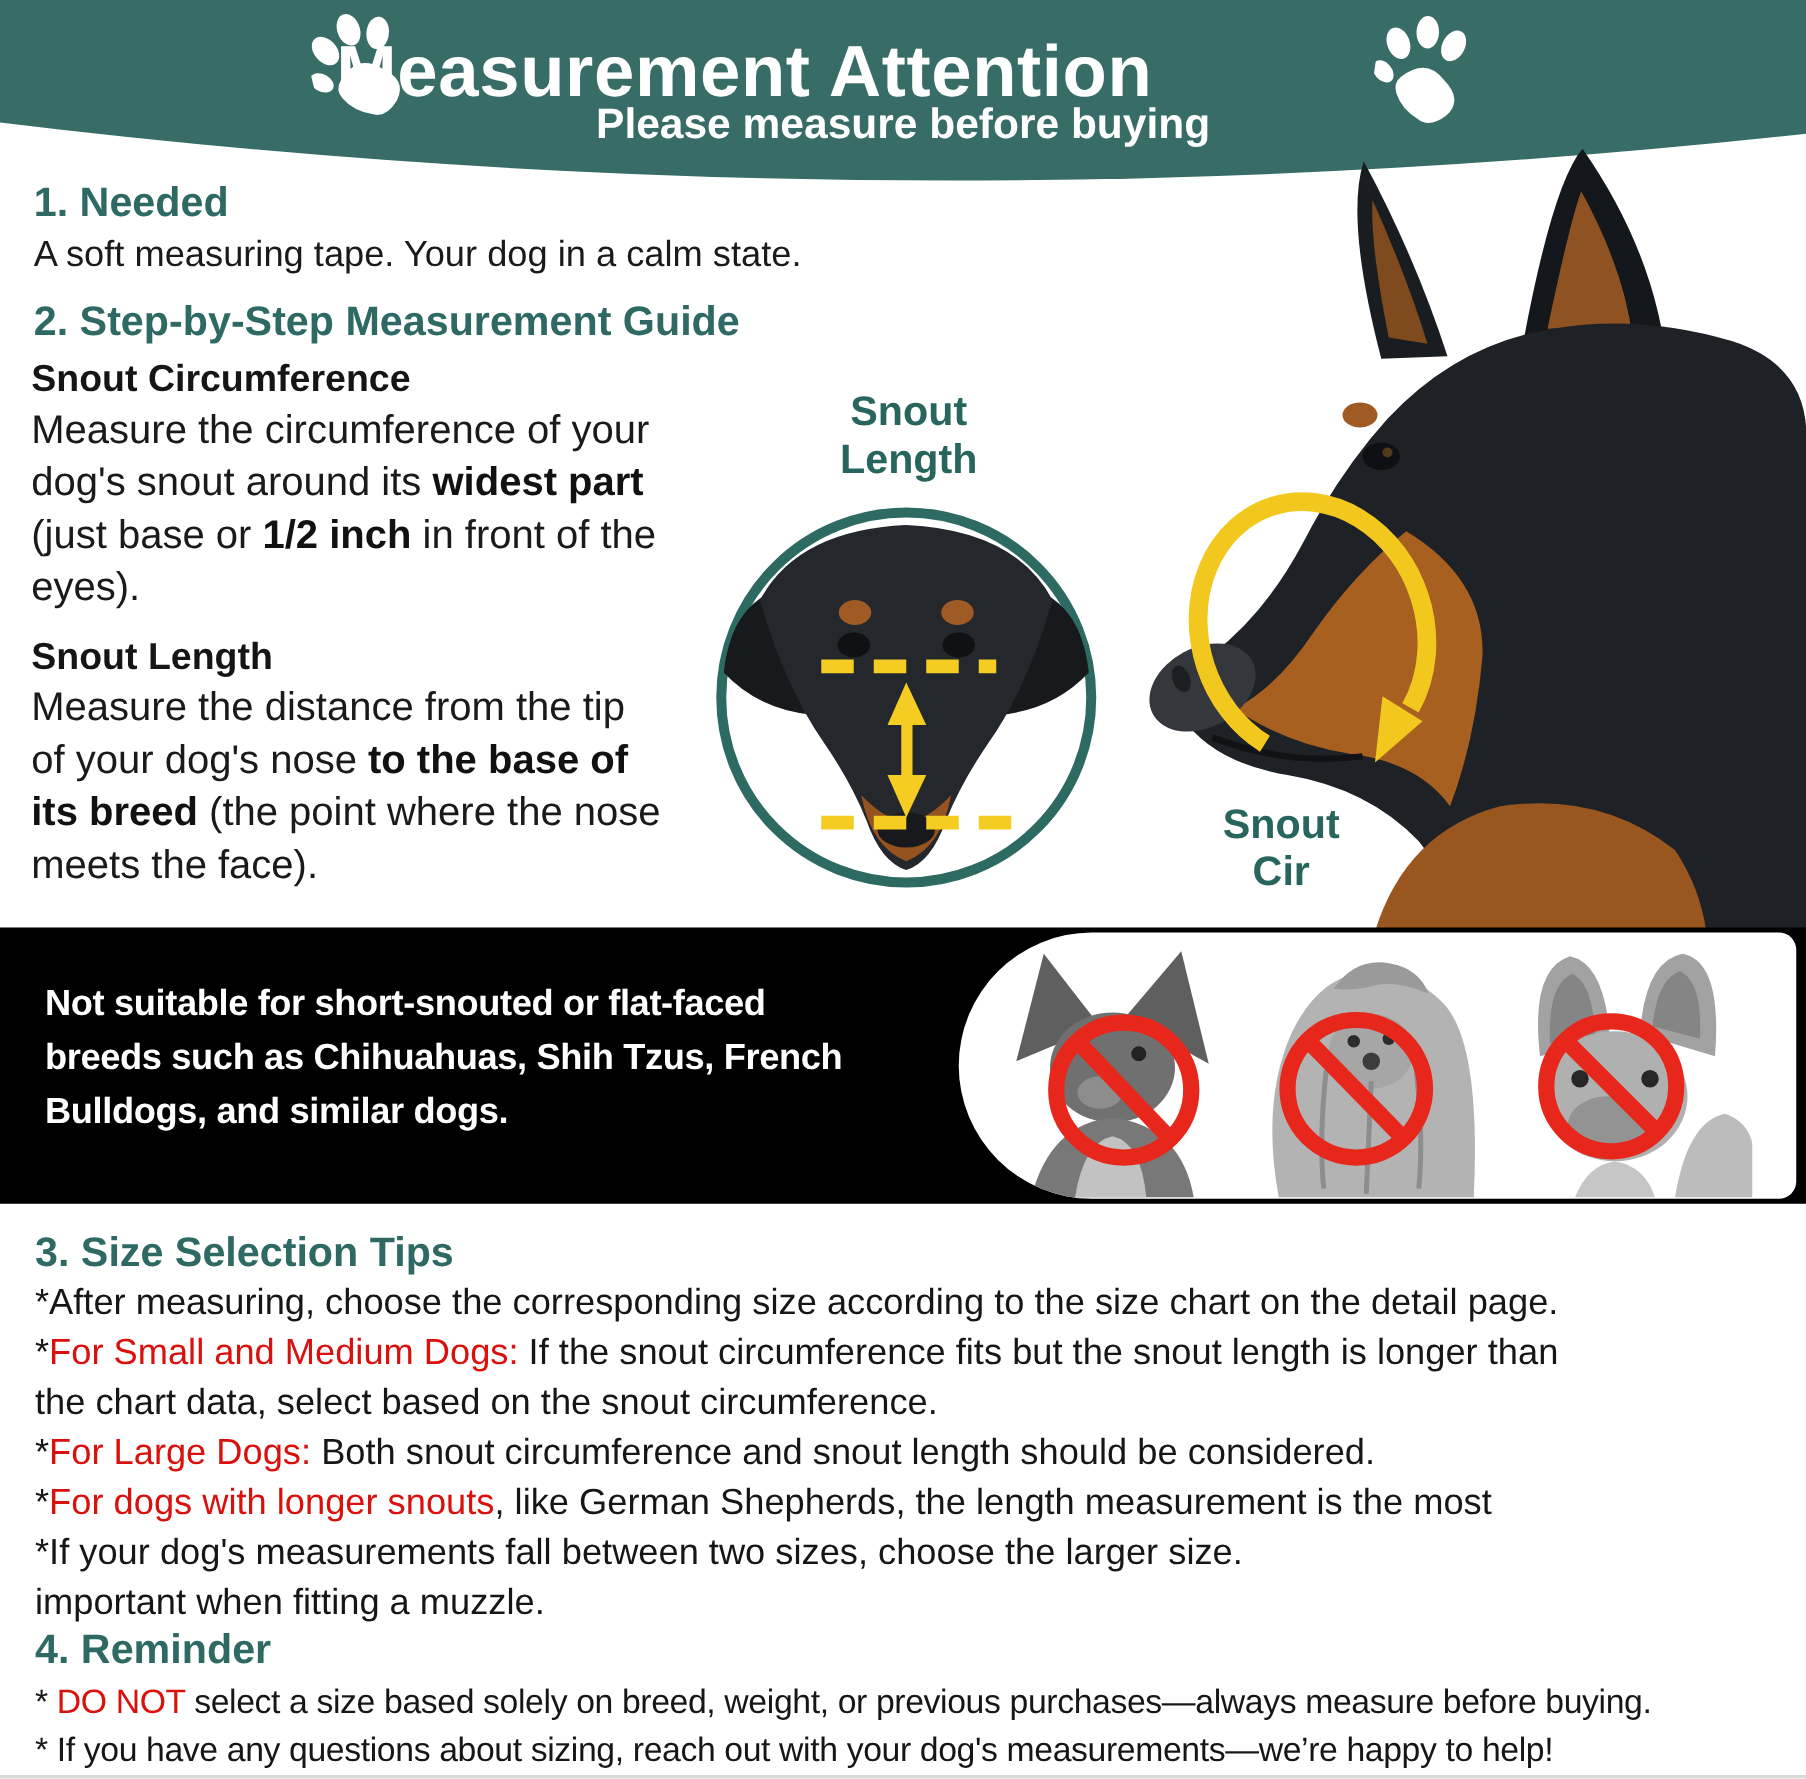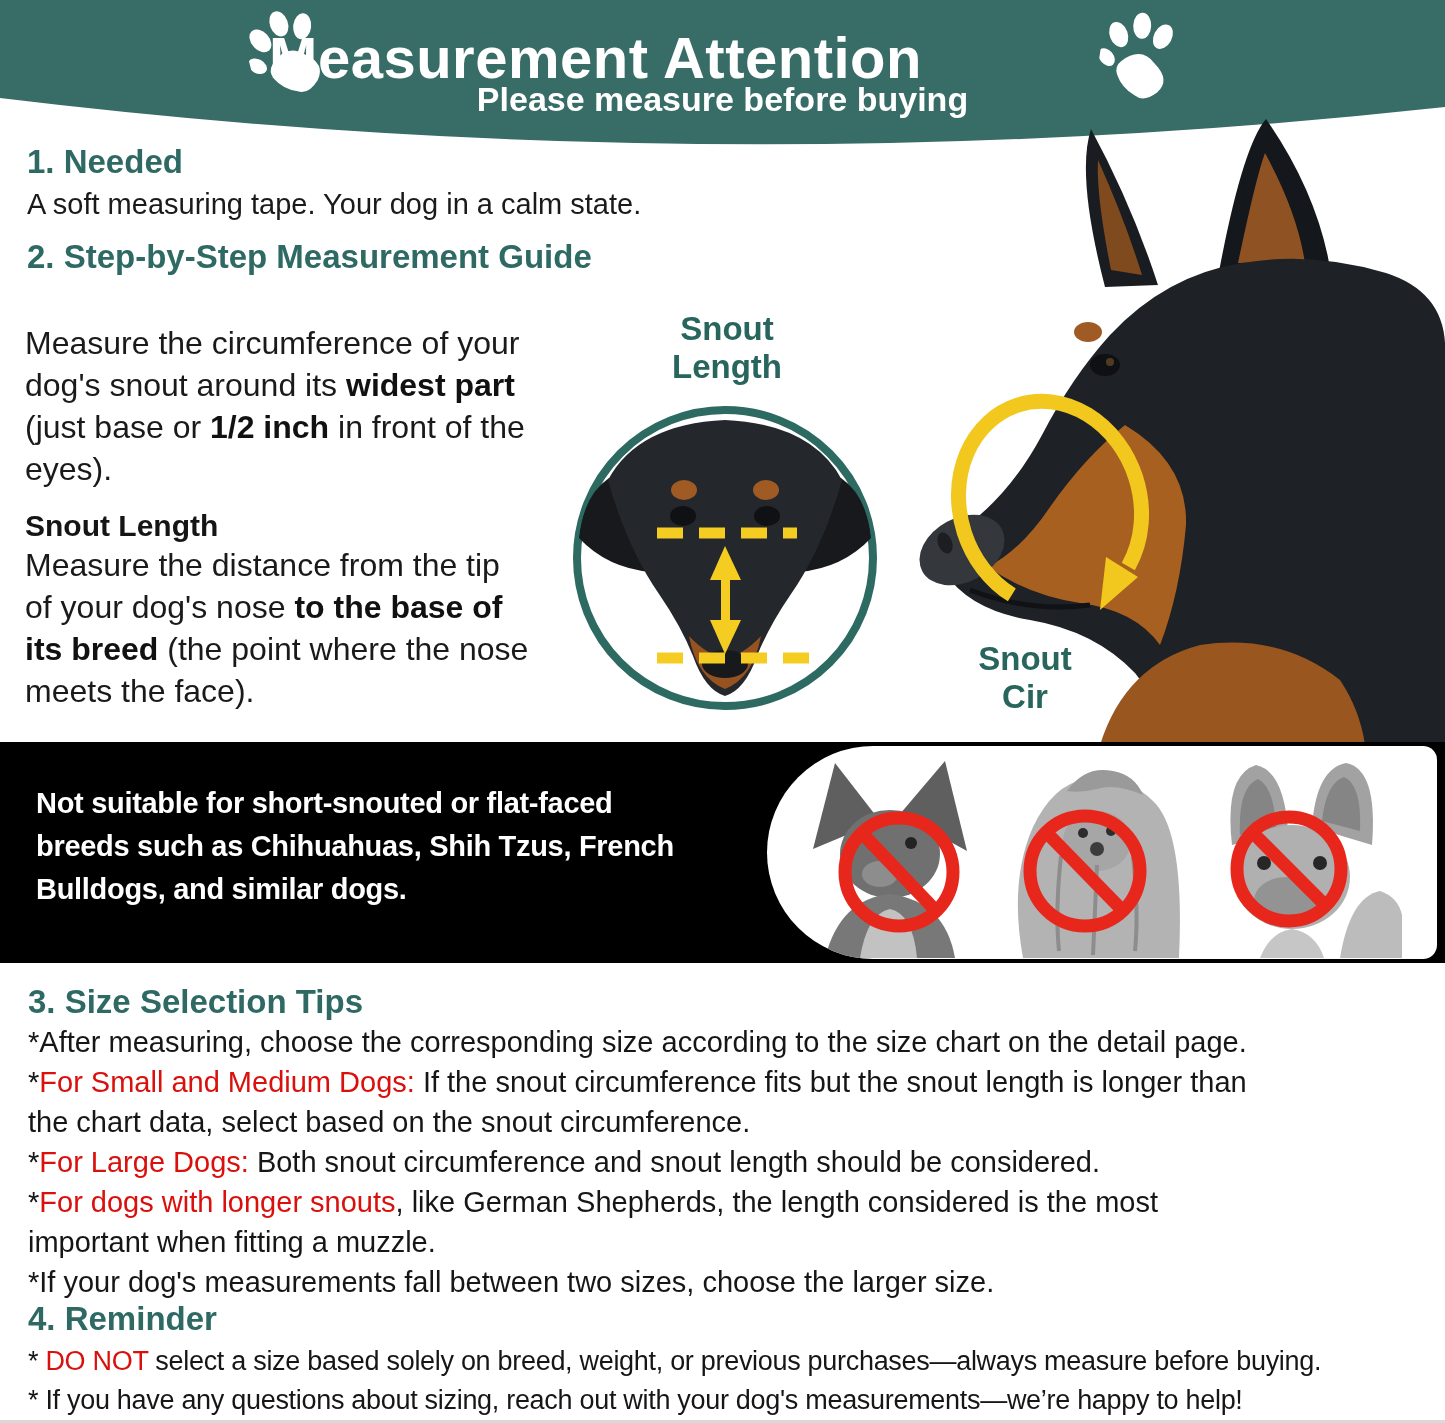--- a/index.html
+++ b/index.html
@@ -89,20 +89,21 @@
       <ellipse cx="7" cy="50" rx="7" ry="10" transform="rotate(-48 7 50)"></ellipse>
       <path d="M22,52 Q40,34 56,50 Q74,64 62,78 Q50,90 40,84 Q26,78 20,66 Q16,58 22,52 Z"></path>
     </g>
   </svg>
 
   <div class="abs sec-heading" style="left:27px;top:143px;">1. Needed</div>
   <div class="abs body-text" style="left:27px;top:188px;">A soft measuring tape. Your dog in a calm state.</div>
 
   <div class="abs sec-heading" style="left:27px;top:238px;">2. Step-by-Step Measurement Guide</div>
 
+  <div class="abs sub-heading" style="left:25px;top:287px;">Snout Circumference</div>
   <div class="abs para" style="left:25px;top:322px;">
     <div class="tips-line"><span>Measure the circumference of your</span></div>
     <div class="tips-line"><span>dog's snout around its </span><b>widest part</b></div>
     <div class="tips-line"><span>(just base or </span><b>1/2 inch</b><span> in front of the</span></div>
     <div class="tips-line"><span>eyes).</span></div>
   </div>
 
   <div class="abs sub-heading" style="left:25px;top:509px;">Snout Length</div>
   <div class="abs para" style="left:25px;top:544px;">
     <div class="tips-line"><span>Measure the distance from the tip</span></div>
@@ -216,23 +217,23 @@
       </svg>
     </div>
   </div>
 
   <div class="abs sec-heading" style="left:28px;top:983px;">3. Size Selection Tips</div>
   <div class="abs tips-block">
     <div class="tips-line"><span>*After measuring, choose the corresponding size according to the size chart on the detail page.</span></div>
     <div class="tips-line"><span>*</span><span class="red">For Small and Medium Dogs:</span><span> If the snout circumference fits but the snout length is longer than</span></div>
     <div class="tips-line"><span>the chart data, select based on the snout circumference.</span></div>
     <div class="tips-line"><span>*</span><span class="red">For Large Dogs:</span><span> Both snout circumference and snout length should be considered.</span></div>
-    <div class="tips-line"><span>*</span><span class="red">For dogs with longer snouts</span><span>, like German Shepherds, the length considered is the most</span></div>
+    <div class="tips-line"><span>*</span><span class="red">For dogs with longer snouts</span><span>, like German Shepherds, the length measurement is the most</span></div>
+    <div class="tips-line"><span>*If your dog's measurements fall between two sizes, choose the larger size.</span></div>
     <div class="tips-line"><span>important when fitting a muzzle.</span></div>
-    <div class="tips-line"><span>*If your dog's measurements fall between two sizes, choose the larger size.</span></div>
   </div>
 
   <div class="abs sec-heading" style="left:28px;top:1300px;">4. Reminder</div>
   <div class="abs rem-block">
     <div class="rem-line"><span>* </span><span class="red">DO NOT</span><span> select a size based solely on breed, weight, or previous purchases—always measure before buying.</span></div>
     <div class="rem-line"><span>* If you have any questions about sizing, reach out with your dog's measurements—we’re happy to help!</span></div>
   </div>
 
   <div class="abs bottom-edge"></div>
 </div>

